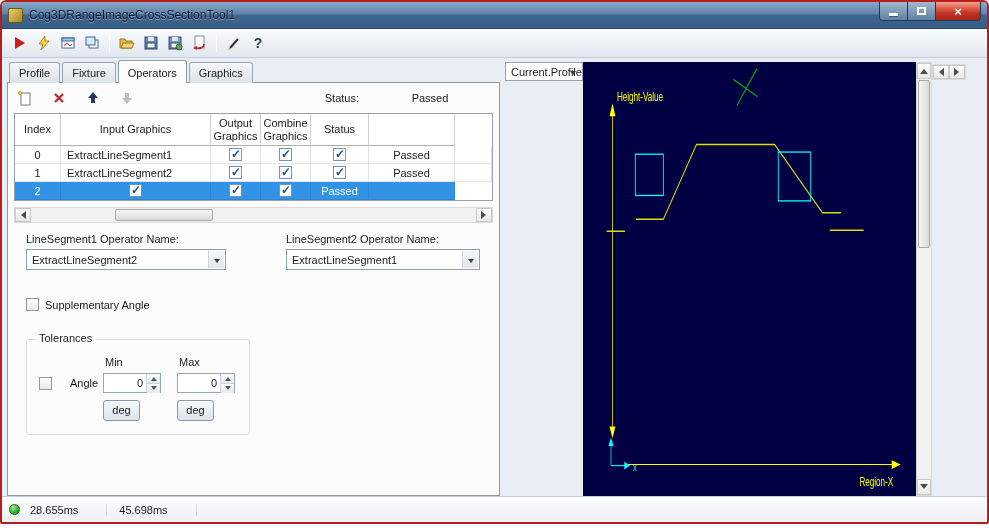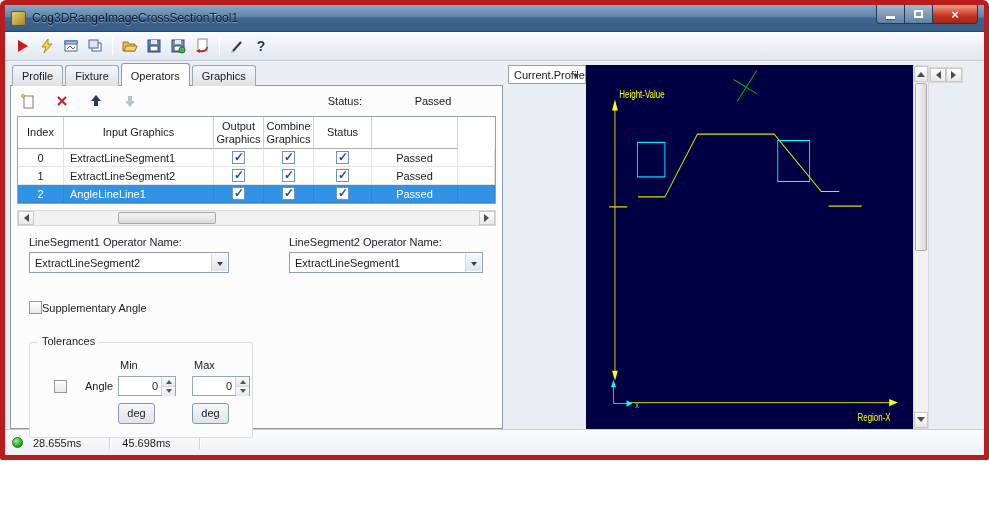--- a/index.html
+++ b/index.html
@@ -1,18 +1,18 @@
 <!DOCTYPE html>
 <html><head>
 <meta charset="utf-8">
 <style>
   *{box-sizing:border-box;margin:0;padding:0}
   html,body{width:989px;height:528px}
   body{font-family:"Liberation Sans",sans-serif;font-size:11px;color:#1a1a1a;background:#fff}
-  .window{width:989px;height:460px;display:flex;flex-direction:column;border:5px solid #b91c1c;border-radius:6px 6px 2px 2px;overflow:hidden;background:#e9eef5}
+  .window{width:989px;height:524px;display:flex;flex-direction:column;border:2px solid #b91c1c;border-radius:6px 6px 2px 2px;overflow:hidden;background:#e9eef5}
 
   
   .titlebar{height:27px;flex:0 0 27px;background:linear-gradient(#88a7c6 0%,#5f85ac 45%,#41678f 50%,#355c85 100%);display:flex;align-items:center;padding:0 6px;border-bottom:1px solid #27486b;position:relative}
   .title-icon{width:15px;height:15px;margin-right:6px;background:linear-gradient(135deg,#ead26c,#a58524);border:1px solid #6d5712;border-radius:2px}
   .title-text{color:#0c1b2b;font-size:12px;text-shadow:0 1px 0 rgba(255,255,255,.35)}
   .caption{margin-left:auto;display:flex;align-self:flex-start}
   .cap{height:19px;border:1px solid #1d3b59;border-top:none;display:flex;align-items:center;justify-content:center;color:#fff}
   .cap.min{width:29px;border-radius:0 0 0 4px;background:linear-gradient(#a3b8cd,#5e81a5)}
   .cap.max{width:28px;border-left:none;background:linear-gradient(#a3b8cd,#5e81a5)}
   .cap.close{width:45px;border-left:none;border-radius:0 0 4px 0;background:linear-gradient(#f0a38e 0%,#da5540 40%,#c23424 60%,#a82515 100%);font-size:13px;font-weight:bold}
@@ -64,25 +64,25 @@
   .tri-u{width:0;height:0;border:4px solid transparent;border-bottom:5px solid #4c4c4c;margin-bottom:3px}
   .tri-dn{width:0;height:0;border:4px solid transparent;border-top:5px solid #4c4c4c;margin-top:3px}
 
   
   .combo-row{display:flex;gap:60px;margin:10px 0 0 12px}
   .combo-block .lbl{display:block;margin-bottom:4px}
   .combo{height:21px;border:1px solid #8aa0b5;background:#fff;display:flex;align-items:center;padding-left:5px;position:relative}
   .combo .arr{position:absolute;right:1px;top:1px;bottom:1px;width:16px;display:flex;align-items:center;justify-content:center;background:linear-gradient(#f6f8fa,#dfe5ec);border-left:1px solid #ccd5dd}
   .tri-cd{width:0;height:0;border:3.5px solid transparent;border-top:4.5px solid #3c3c3c;margin-top:5px}
   .w200{width:200px}.w194{width:194px}
-  .checkrow{display:flex;align-items:center;margin:28px 0 0 12px}
+  .checkrow{display:flex;align-items:center;gap:6px;margin:28px 0 0 12px}
   .cbox{width:13px;height:13px;border:1px solid #979797;background:linear-gradient(#fefefe,#e9e9e9)}
 
   
-  .tolerances{margin:28px 0 0 12px;width:224px;border:1px solid #d9dde1;border-radius:3px;padding:6px 24px 10px;position:relative;background:#fcfcfc}
+  .tolerances{margin:28px 0 0 12px;width:224px;border:1px solid #d9dde1;border-radius:3px;padding:6px 12px 10px;position:relative;background:#fcfcfc}
   .tol-title{position:absolute;top:-8px;left:8px;background:#fcfcfc;padding:0 4px}
   .tol-grid{display:grid;grid-template-columns:64px 74px 74px;grid-template-rows:16px 26px 28px;align-items:center;margin-top:8px}
   .tol-grid .hdr{align-self:end;padding-bottom:2px;padding-left:2px}
   .anglecheck{display:flex;align-items:center;gap:18px}
   .spin{width:58px;height:20px;border:1px solid #93a7bb;background:#fff;display:flex}
   .spin .val{flex:1;text-align:right;padding:3px 3px 0 0}
   .spin .btns{width:14px;border-left:1px solid #ccd5dd;display:flex;flex-direction:column}
   .spin .sb{flex:1;display:flex;align-items:center;justify-content:center;background:linear-gradient(#f8fafc,#e3e9ef)}
   .spin .sb+.sb{border-top:1px solid #ccd5dd}
   .tri-us{width:0;height:0;border:3px solid transparent;border-bottom:4px solid #555;margin-bottom:2px}
@@ -263,21 +263,20 @@
               </div>
             <div class="gc">
                 <span class="gcheck checked"></span>
               </div>
             <div class="gc">Passed</div>
             <div class="gc"></div>
           </div>
 
           <div class="g-row cols sel">
             <div class="gc">2</div>
-            <div class="gc name">AngleLineLine1</div>
             <div class="gc">
                 <span class="gcheck checked"></span>
               </div>
             <div class="gc">
                 <span class="gcheck checked"></span>
               </div>
             <div class="gc">
                 <span class="gcheck checked"></span>
               </div>
             <div class="gc">Passed</div>

